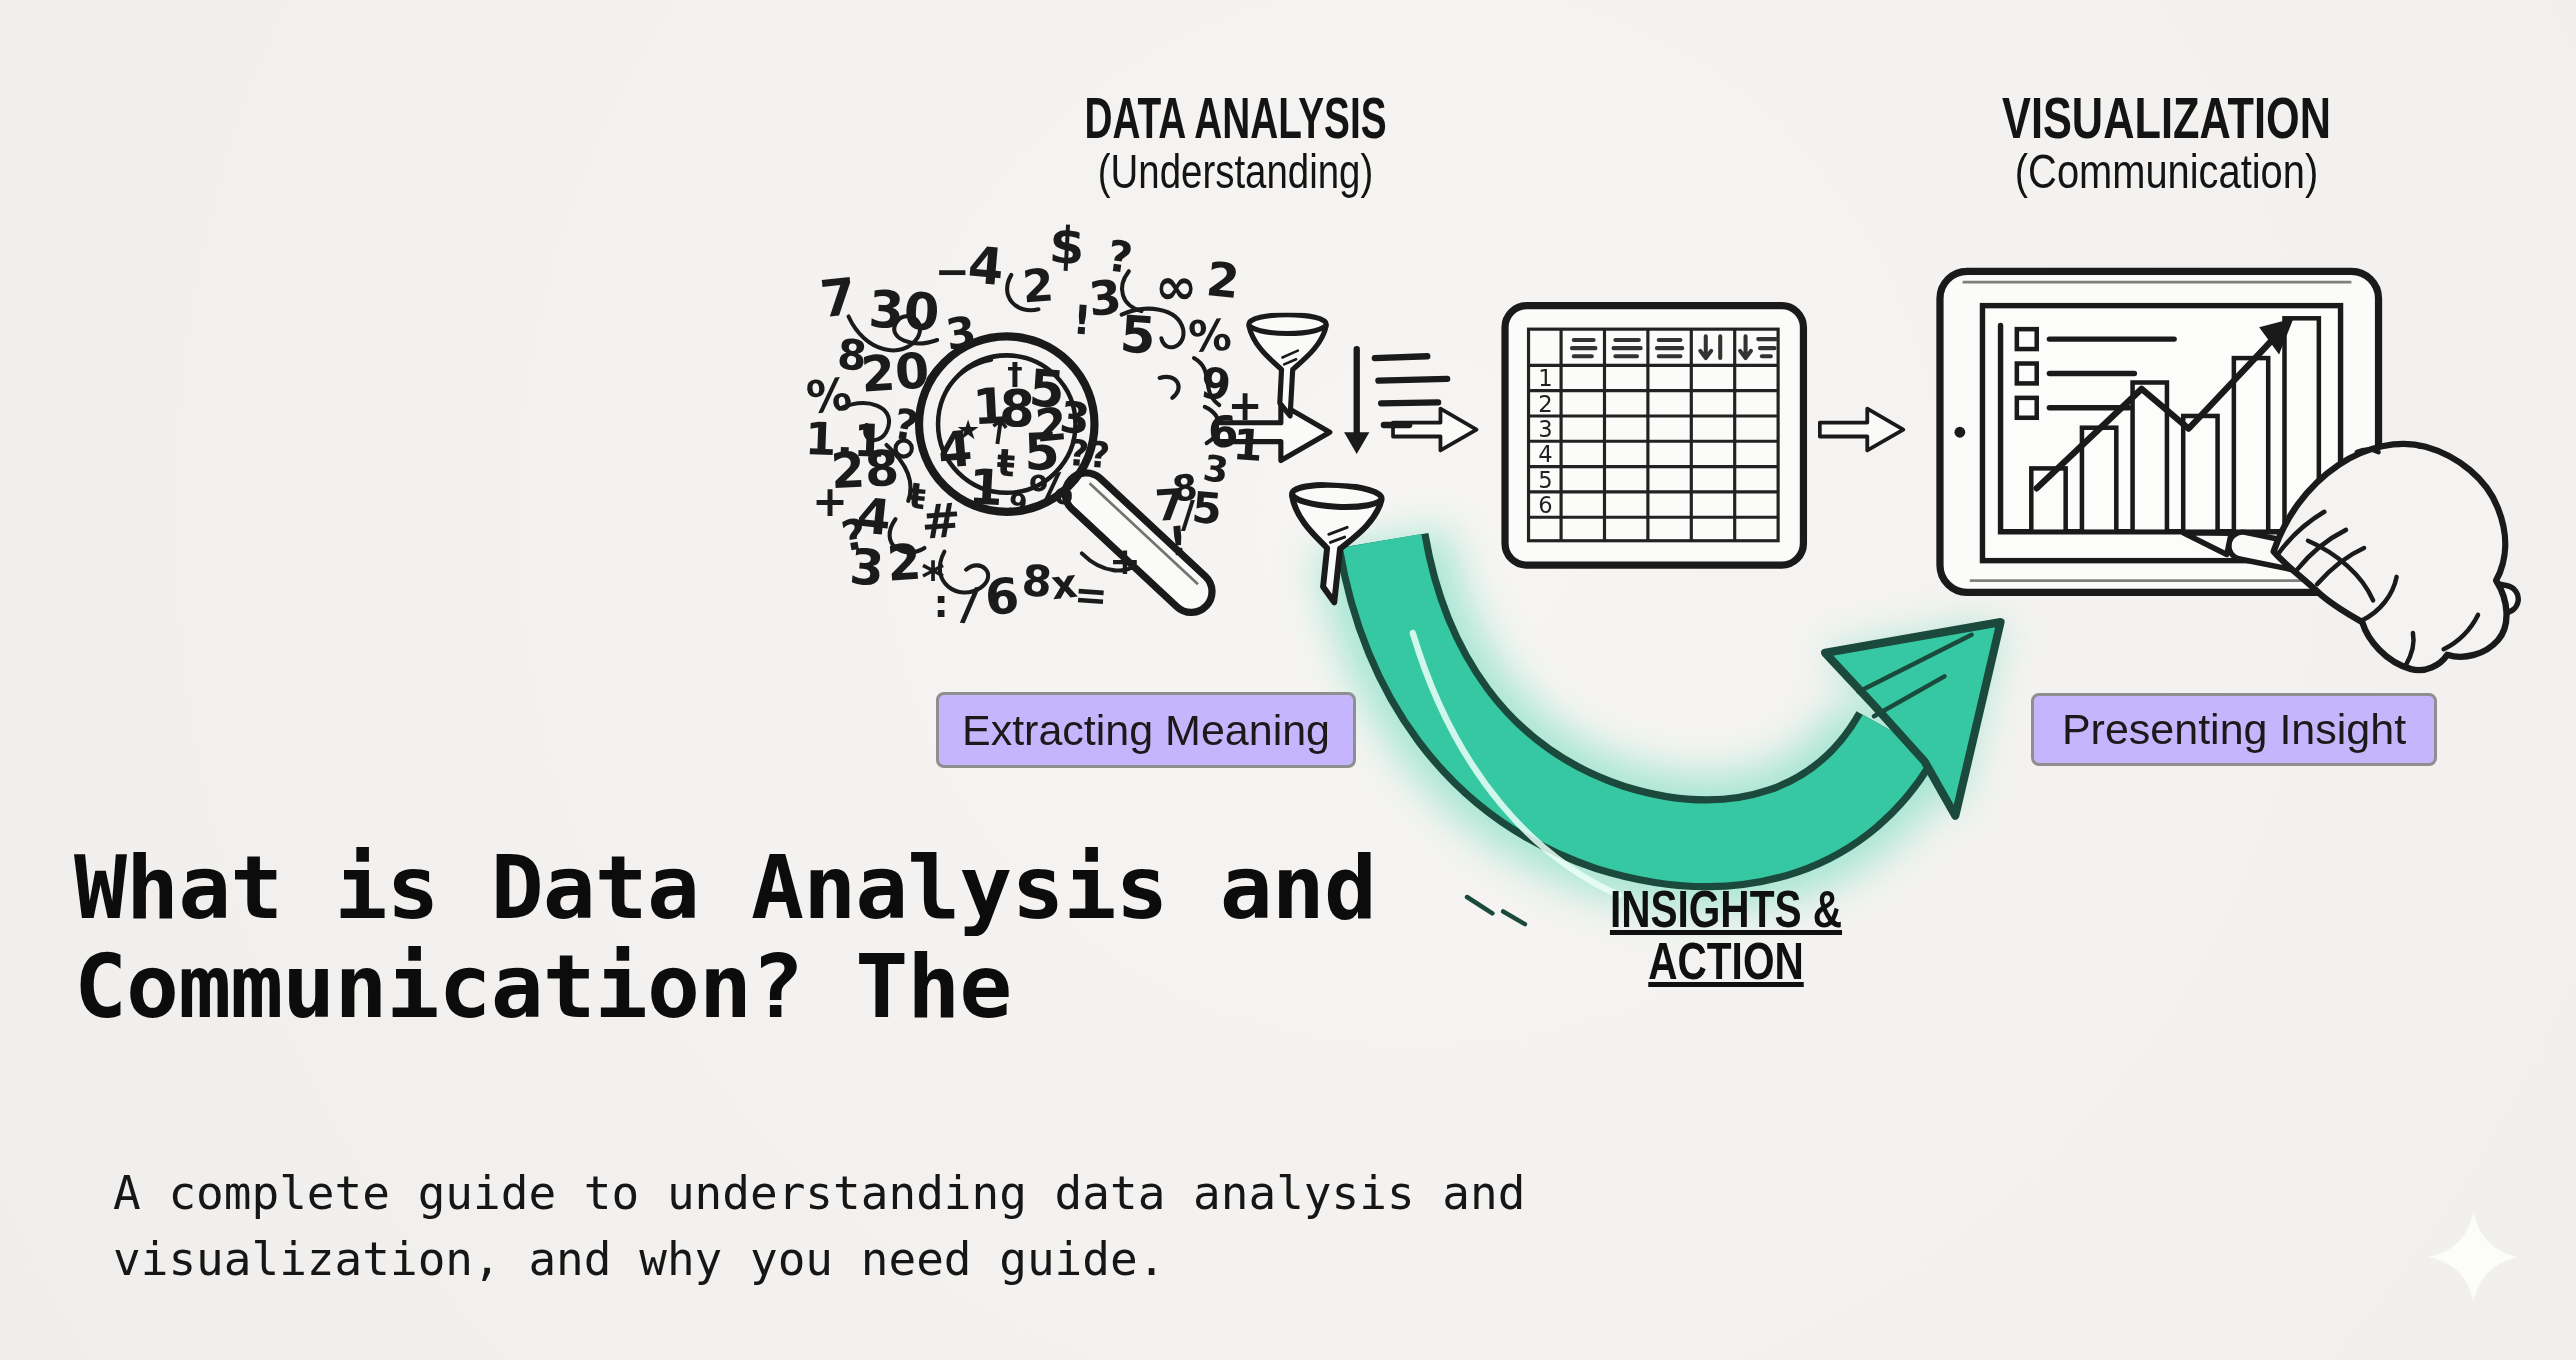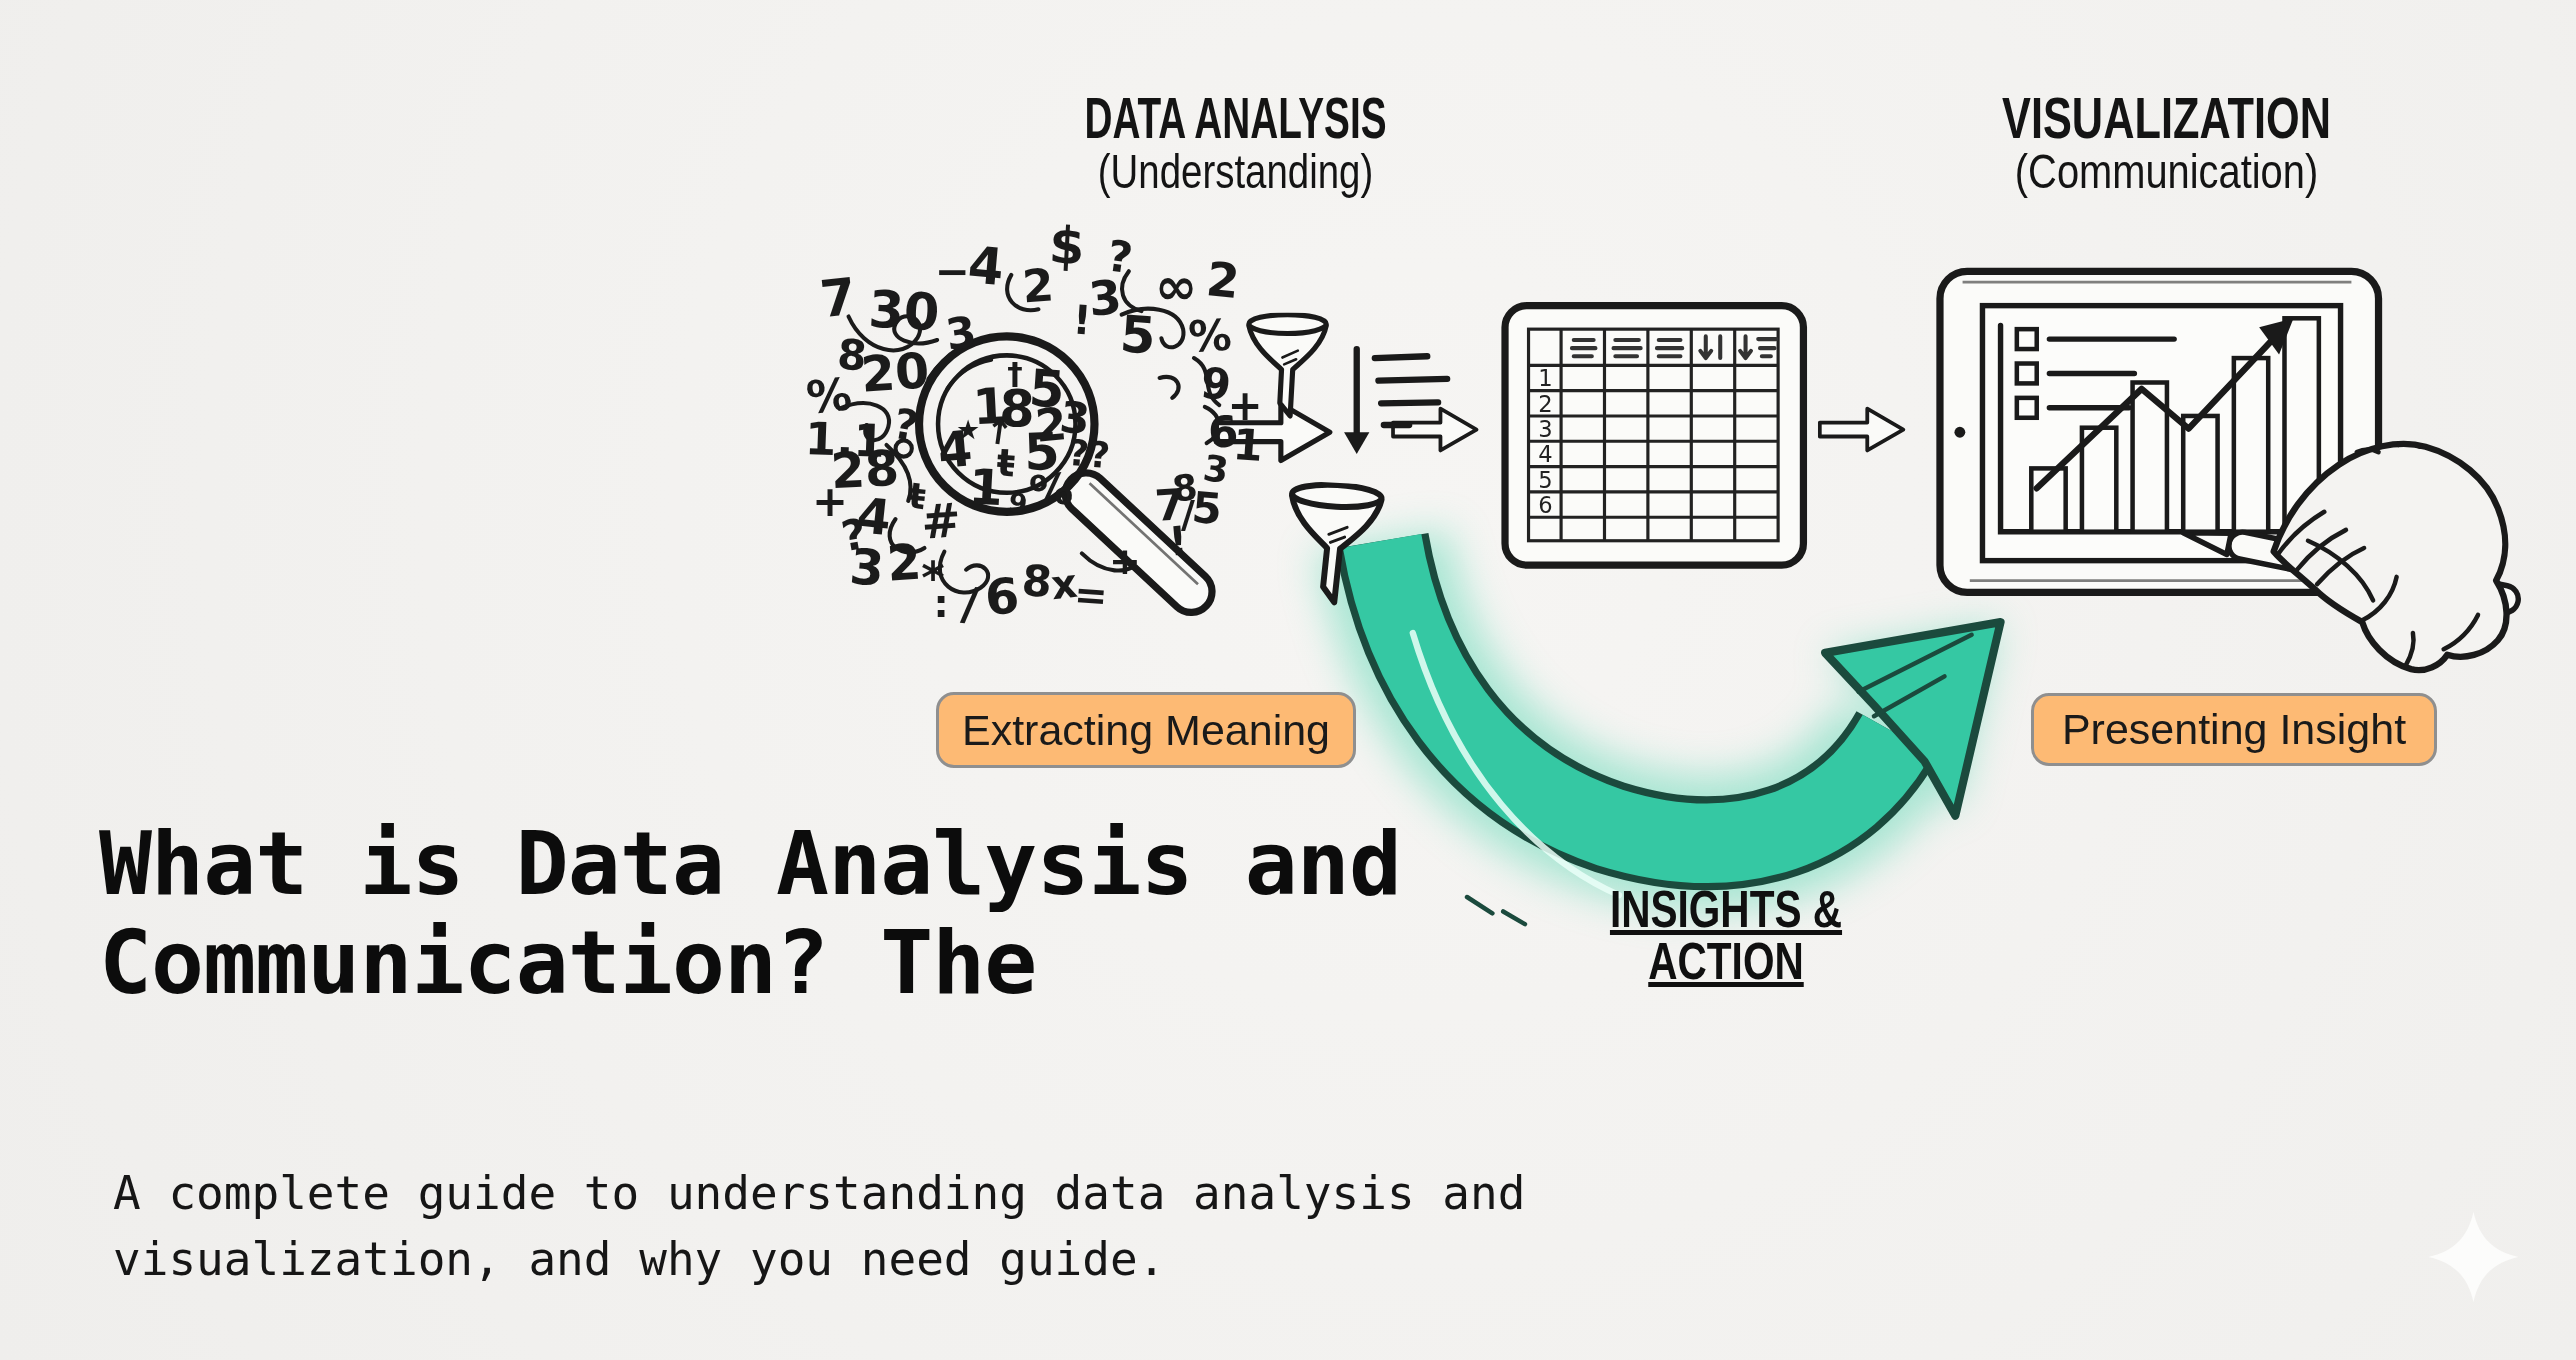--- a/index.html
+++ b/index.html
@@ -15,21 +15,21 @@
        transform:translate(-50%,-50%);white-space:nowrap;}
   .rownum{position:absolute;width:33px;text-align:center;font:400 22.6px/25px "DejaVu Sans",sans-serif;color:#222;}
   .overlay{z-index:3;}
   .hdr{width:561px;text-align:center;color:#141414;}
   .hdr-title{display:block;font:700 57px/56px "Liberation Sans",sans-serif;letter-spacing:0px;}
   .hdr-sub{display:block;font:400 48px/52px "Liberation Sans",sans-serif;}
   .sqz68{transform:scaleX(0.68);transform-origin:50% 50%;}
   .sqz76{transform:scaleX(0.76);transform-origin:50% 50%;}
   .sqz80{transform:scaleX(0.80);transform-origin:50% 50%;}
   .sqz83{transform:scaleX(0.83);transform-origin:50% 50%;}
-  .pill{border:3.6px solid #8f8f8f;border-radius:18px;background:#fdba74;color:#1a1a1a;
+  .pill{border:3.6px solid #8f8f8f;border-radius:8px;background:#c4b5fd;color:#1a1a1a;
         display:flex;align-items:center;justify-content:center;
         font:400 43px/43px "Liberation Sans",sans-serif;}
   .insights{width:470px;text-align:center;color:#101010;font:700 52px/52px "Liberation Sans",sans-serif;}
   .sqz78{transform:scaleX(0.78);transform-origin:50% 50%;}
   .title-block{color:#0c0c0c;font:700 88px/99px "DejaVu Sans Mono",monospace;letter-spacing:-0.9px;white-space:nowrap;}
   .subtitle-block{color:#161616;font:400 46px/66px "DejaVu Sans Mono",monospace;white-space:nowrap;}
 </style>
 </head>
 <body>
 
@@ -268,21 +268,21 @@
   </div>
 
   <div class="abs overlay pill" style="left:2031px;top:693px;width:400px;height:67px;">
     <span>Presenting Insight</span>
   </div>
 
   <div class="abs overlay insights" style="left:1491px;top:883px;text-decoration:underline;">
     <span class="sqz78" style="display:block;">INSIGHTS &amp; ACTION</span>
   </div>
 
-  <div class="abs overlay title-block" style="left:74px;top:814px;margin-left:25px;">
+  <div class="abs overlay title-block" style="left:74px;top:838px;">
     <div>What is Data Analysis and</div>
     <div>Communication? The</div>
   </div>
 
   <div class="abs overlay subtitle-block" style="left:74px;top:1160px;margin-left:39px;">
     <div>A complete guide to understanding data analysis and</div>
     <div>visualization, and why you need guide.</div>
   </div>
 
 </div>

